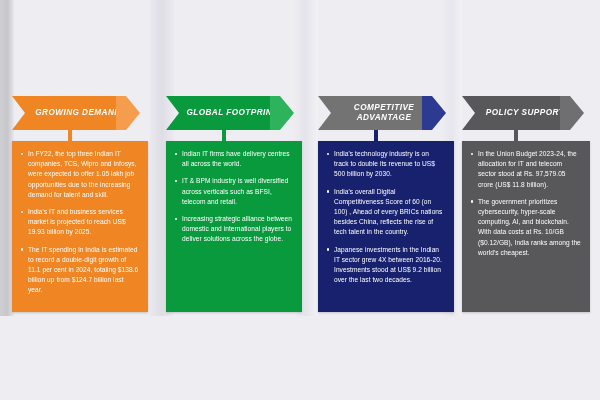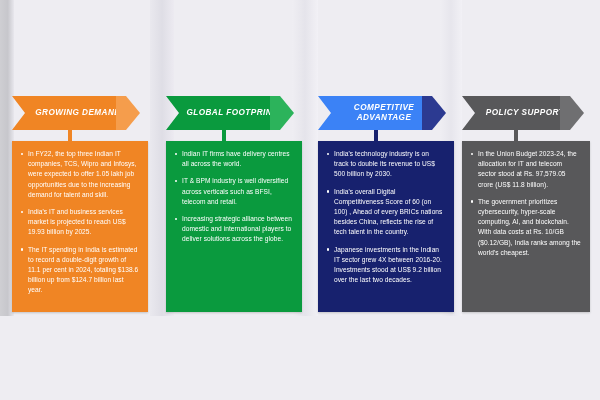--- a/index.html
+++ b/index.html
@@ -224,21 +224,21 @@
         <ul class="points">
           <li><span class="bullet"></span><span>Indian IT firms have delivery centres all across the world.</span></li>
           <li><span class="bullet"></span><span>IT &amp; BPM industry is well diversified across verticals such as BFSI, telecom and retail.</span></li>
           <li><span class="bullet"></span><span>Increasing strategic alliance between domestic and international players to deliver solutions across the globe.</span></li>
         </ul>
       </div>
     </div>
 
     <div class="column c2">
       <div class="banner-wrap">
-        <div class="banner" style="background: #3b82f6;">
+        <div class="banner" style="background: #737373;">
           <div class="banner-label">COMPETITIVE ADVANTAGE</div>
         </div>
         <div class="banner-tip" style="background: rgb(44, 58, 145);"></div>
       </div>
       <div class="stem" style="background: rgb(23, 33, 110);"></div>
       <div class="box" style="background: rgb(23, 33, 110);">
         <ul class="points">
           <li><span class="bullet"></span><span>India's technology industry is on track to double its revenue to US$ 500 billion by 2030.</span></li>
           <li><span class="bullet"></span><span>India's overall Digital Competitiveness Score of 60 (on 100) , Ahead of every BRICs nations besides China, reflects the rise of tech talent in the country.</span></li>
           <li><span class="bullet"></span><span>Japanese investments in the Indian IT sector grew 4X between 2016-20. Investments stood at US$ 9.2 billion over the last two decades.</span></li>

